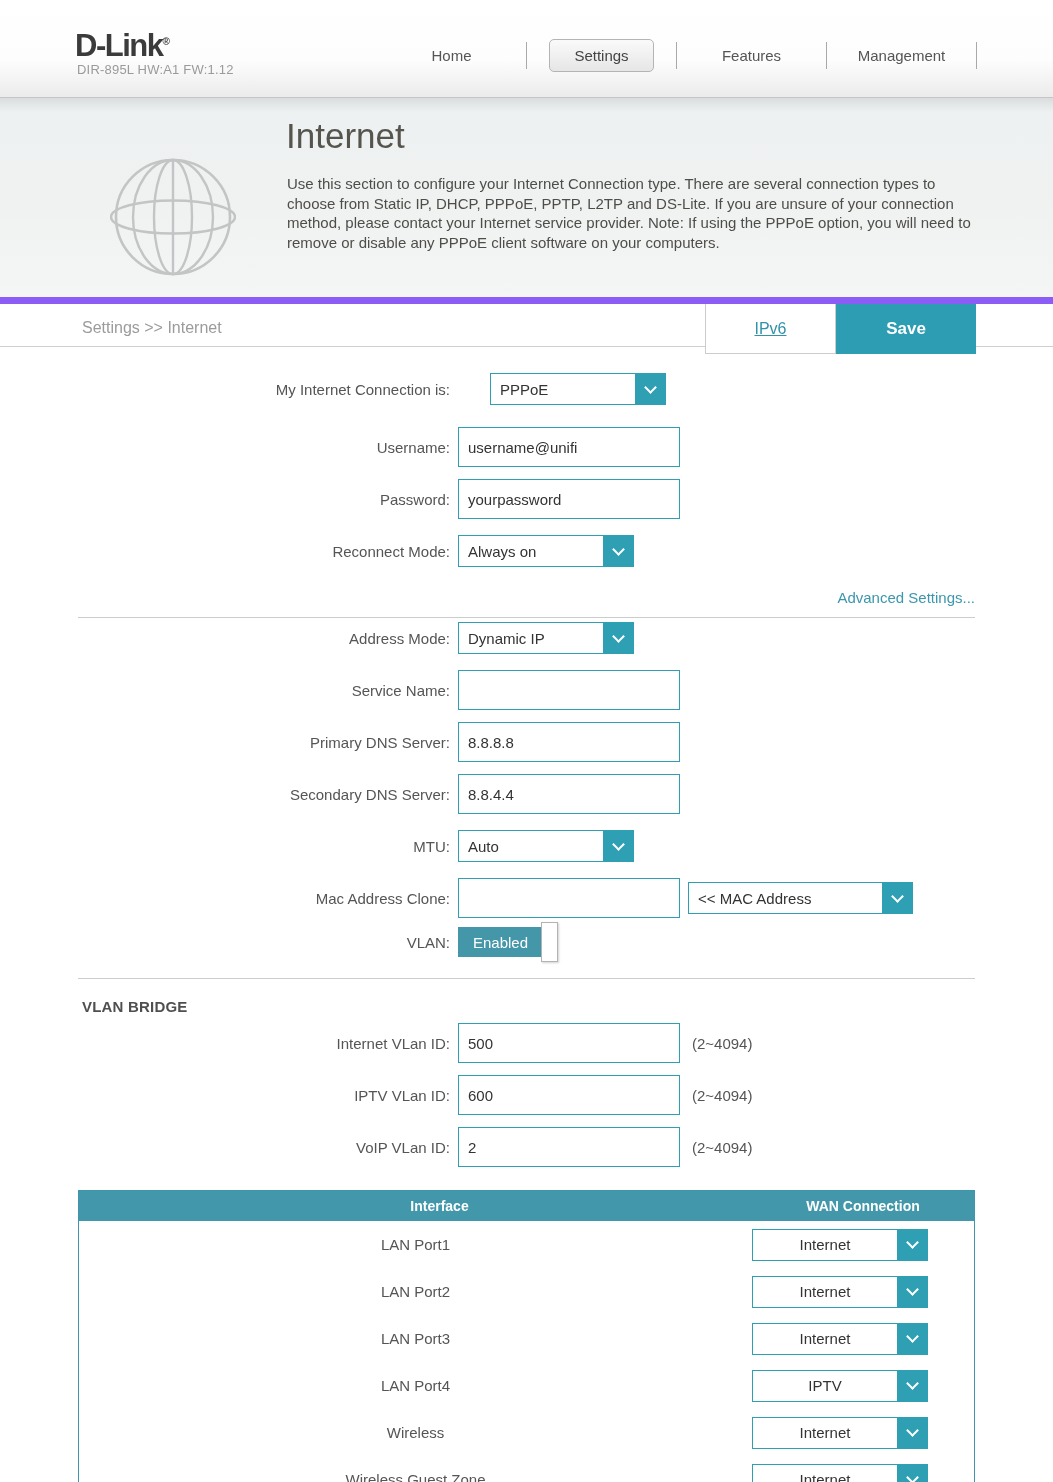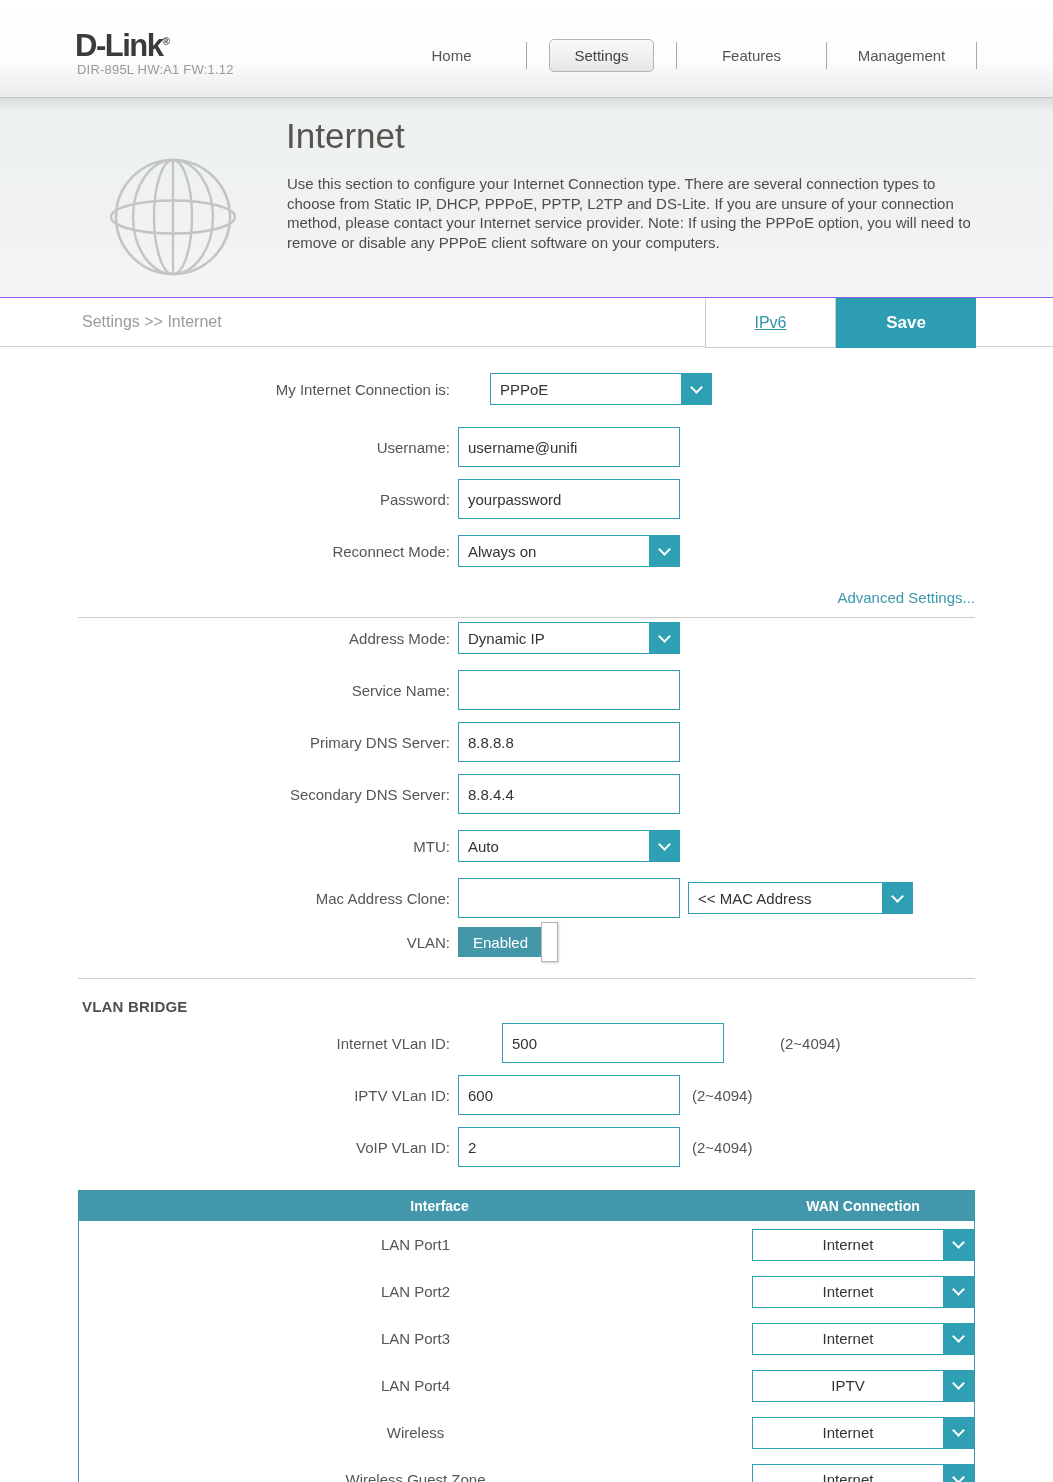--- a/index.html
+++ b/index.html
@@ -30,21 +30,21 @@
   
   .hero {
     height:199px; position:relative;
     background:linear-gradient(180deg,#dadddd 0px,#eef1f1 14px,#f0f2f2 55%,#f4f6f6 100%);
   }
   .hero-title { position:absolute; left:286px; top:18px; font-size:35px; color:#55554e; }
   .hero-desc { position:absolute; left:287px; top:76px; width:692px; font-size:15px; line-height:19.6px; color:#4e4e49; }
   .globe { position:absolute; left:110px; top:56px; }
 
   
-  .toolbar { height:50px; position:relative; border-top:1px solid #8b5cf6; border-bottom:1px solid #cfcfcf; background:#fff; }
+  .toolbar { height:50px; position:relative; border-top:7px solid #8b5cf6; border-bottom:1px solid #cfcfcf; background:#fff; }
   .breadcrumb { position:absolute; left:82px; top:15px; font-size:16px; color:#9b9b9b; }
   .ipv6-box {
     position:absolute; right:217px; top:0; width:131px; height:50px;
     border:1px solid #ccc; border-top:none; background:#fff;
     display:flex; align-items:center; justify-content:center; cursor:pointer;
   }
   .ipv6-link { font-size:16px; color:#3193a9; text-decoration:underline; }
   .save-btn {
     position:absolute; right:77px; top:0; width:140px; height:50px;
     background:#2c9db2; border:none; color:#fff; font-size:17px; font-weight:bold;
@@ -52,38 +52,38 @@
   }
 
   
   .form-row { display:flex; align-items:center; height:32px; margin-bottom:8px;margin-top:20px; }
   .flabel { width:458px; padding-right:8px; text-align:right; font-size:15px; color:#555; }
   .text-input {
     width:222px; height:40px; border:1px solid #2f9fb4; padding:0 9px;
     font-size:15px; color:#333; font-family:inherit; background:#fff;
   }
   .select {
-    width:222px; height:32px; border:1px solid #2f9fb4; background:#fff;
+    width:176px; height:32px; border:1px solid #2f9fb4; background:#fff;
     display:flex; cursor:pointer;
   }
   .select-value { flex:1; display:flex; align-items:center; padding-left:9px; font-size:15px; color:#333; white-space:nowrap; }
   .select-arrow { width:30px; background:#2f9fb4; display:flex; align-items:center; justify-content:center; }
   .chev { width:9px; height:9px; border-right:2px solid #fff; border-bottom:2px solid #fff; transform:rotate(45deg); margin-top:-4px; }
 
   .row-connection { margin-top:26px; margin-bottom:26px;gap:32px; }
   .row-password { margin-bottom:7px; }
   .row-reconnect { margin-bottom:0; }
   .advanced-row { margin-top:22px; height:18px; text-align:right; padding-right:78px; }
   .advanced-link { font-size:15px; color:#3c97ad; cursor:pointer; }
   .hr { margin:10px 78px 0; border-top:1px solid #ccc; height:0; }
   .row-address { margin-top:4px; }
   .row-vlan { margin-top:7px; height:40px; margin-bottom:0; }
   .hr2 { margin-top:16px; }
   .section-heading { margin-top:19px; padding-left:82px; height:18px; font-size:15px; font-weight:bold; color:#4f4f4f; letter-spacing:0.2px; }
-  .row-vb-first { margin-top:11px;gap:44px; }
+  .row-vb-first { margin-top:11px; }
   .hint { margin-left:12px; font-size:15px; color:#555; }
   .mac-select { width:225px; margin-left:8px; }
 
   
   .toggle { position:relative; width:101px; height:40px; cursor:pointer; }
   .toggle-track {
     position:absolute; left:0; top:5px; width:85px; height:30px; background:#4496a9;
     color:#fff; font-size:15px; display:flex; align-items:center; justify-content:center;
   }
   .toggle-knob {

